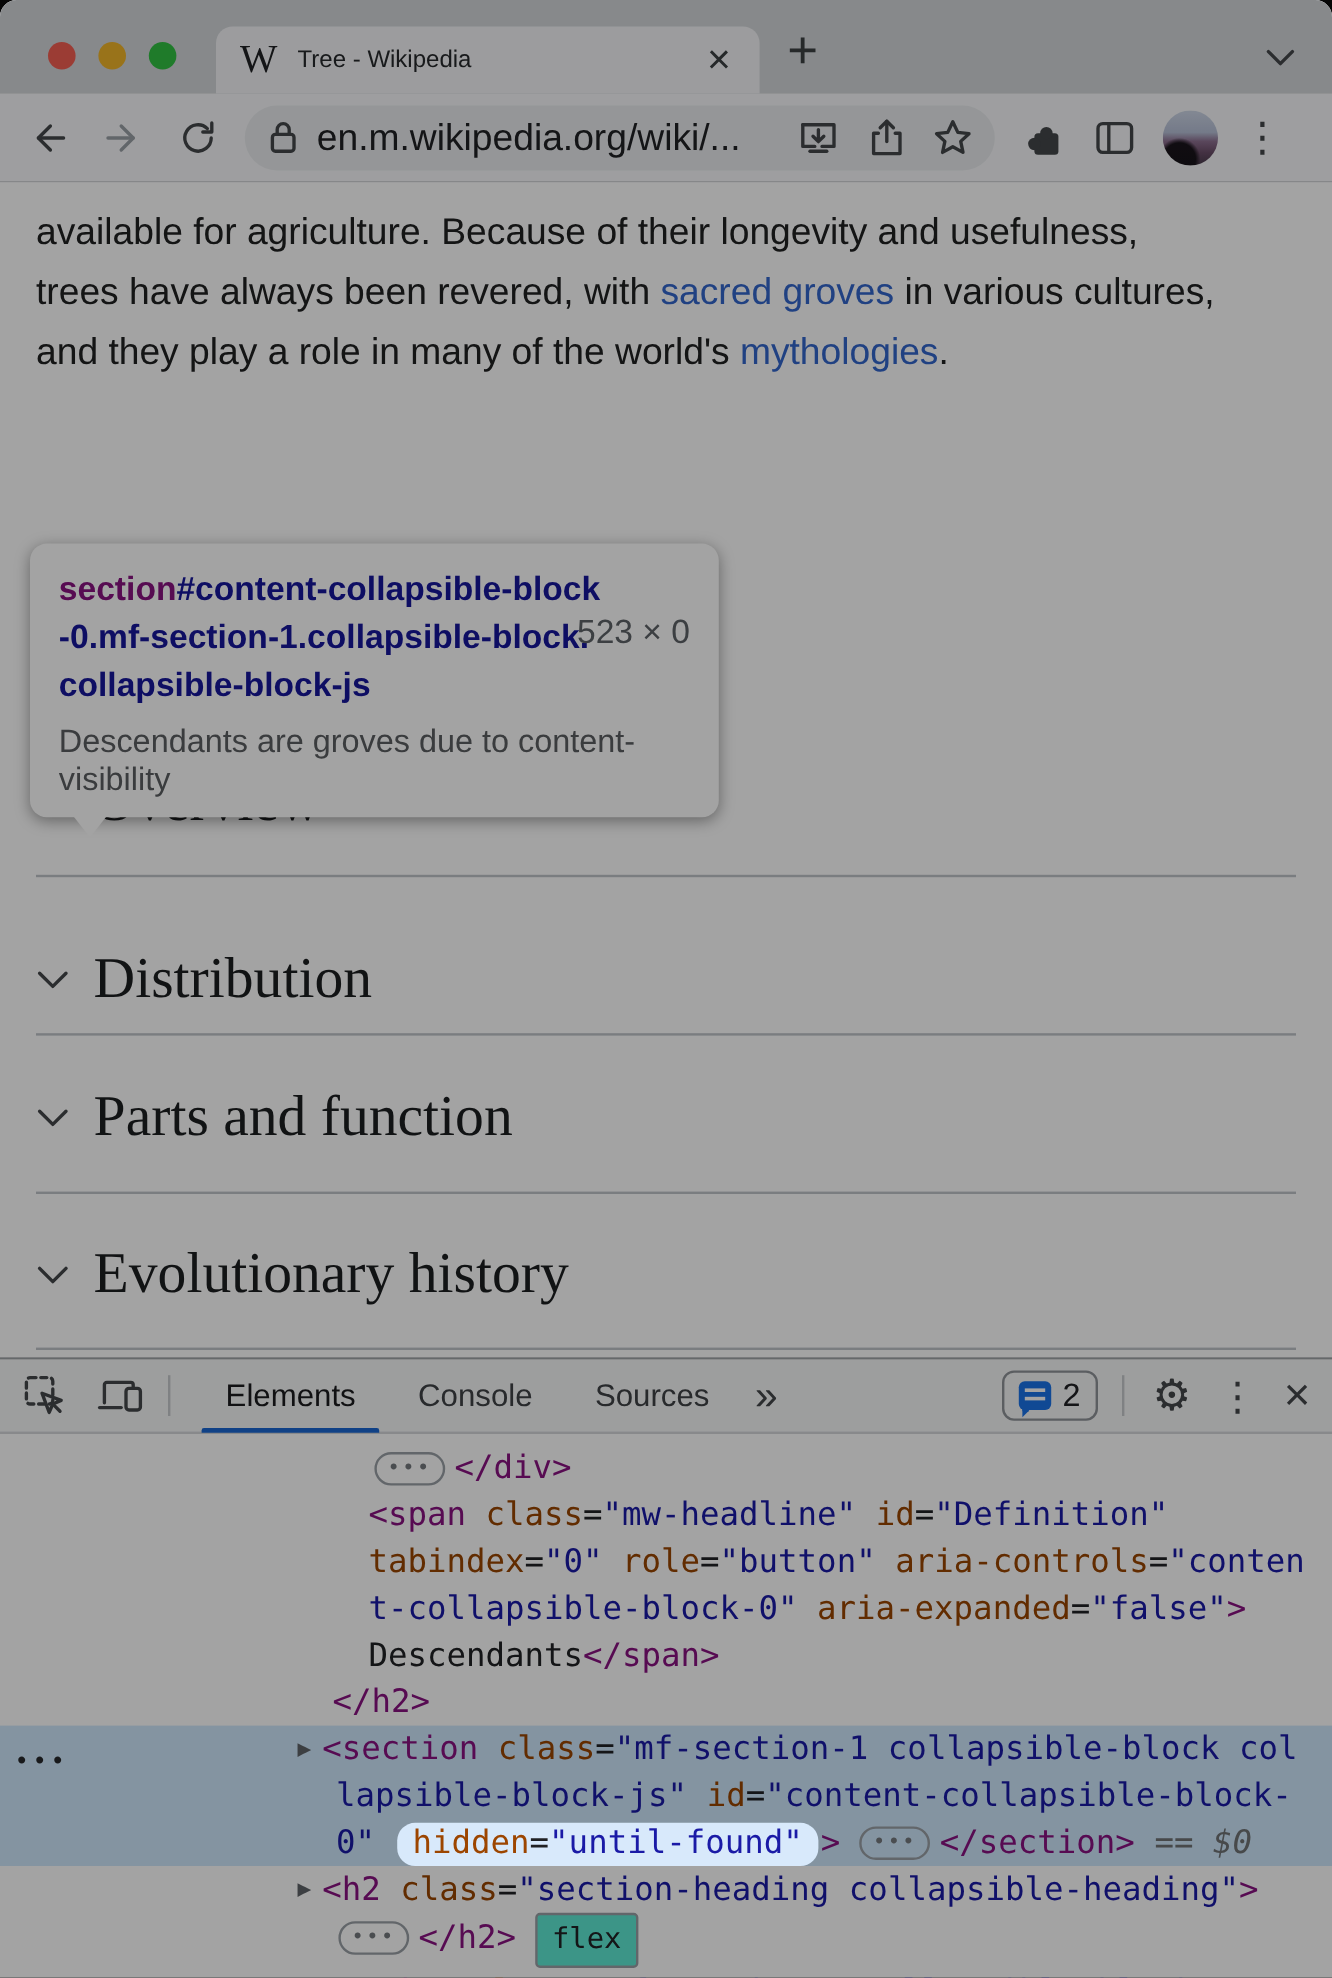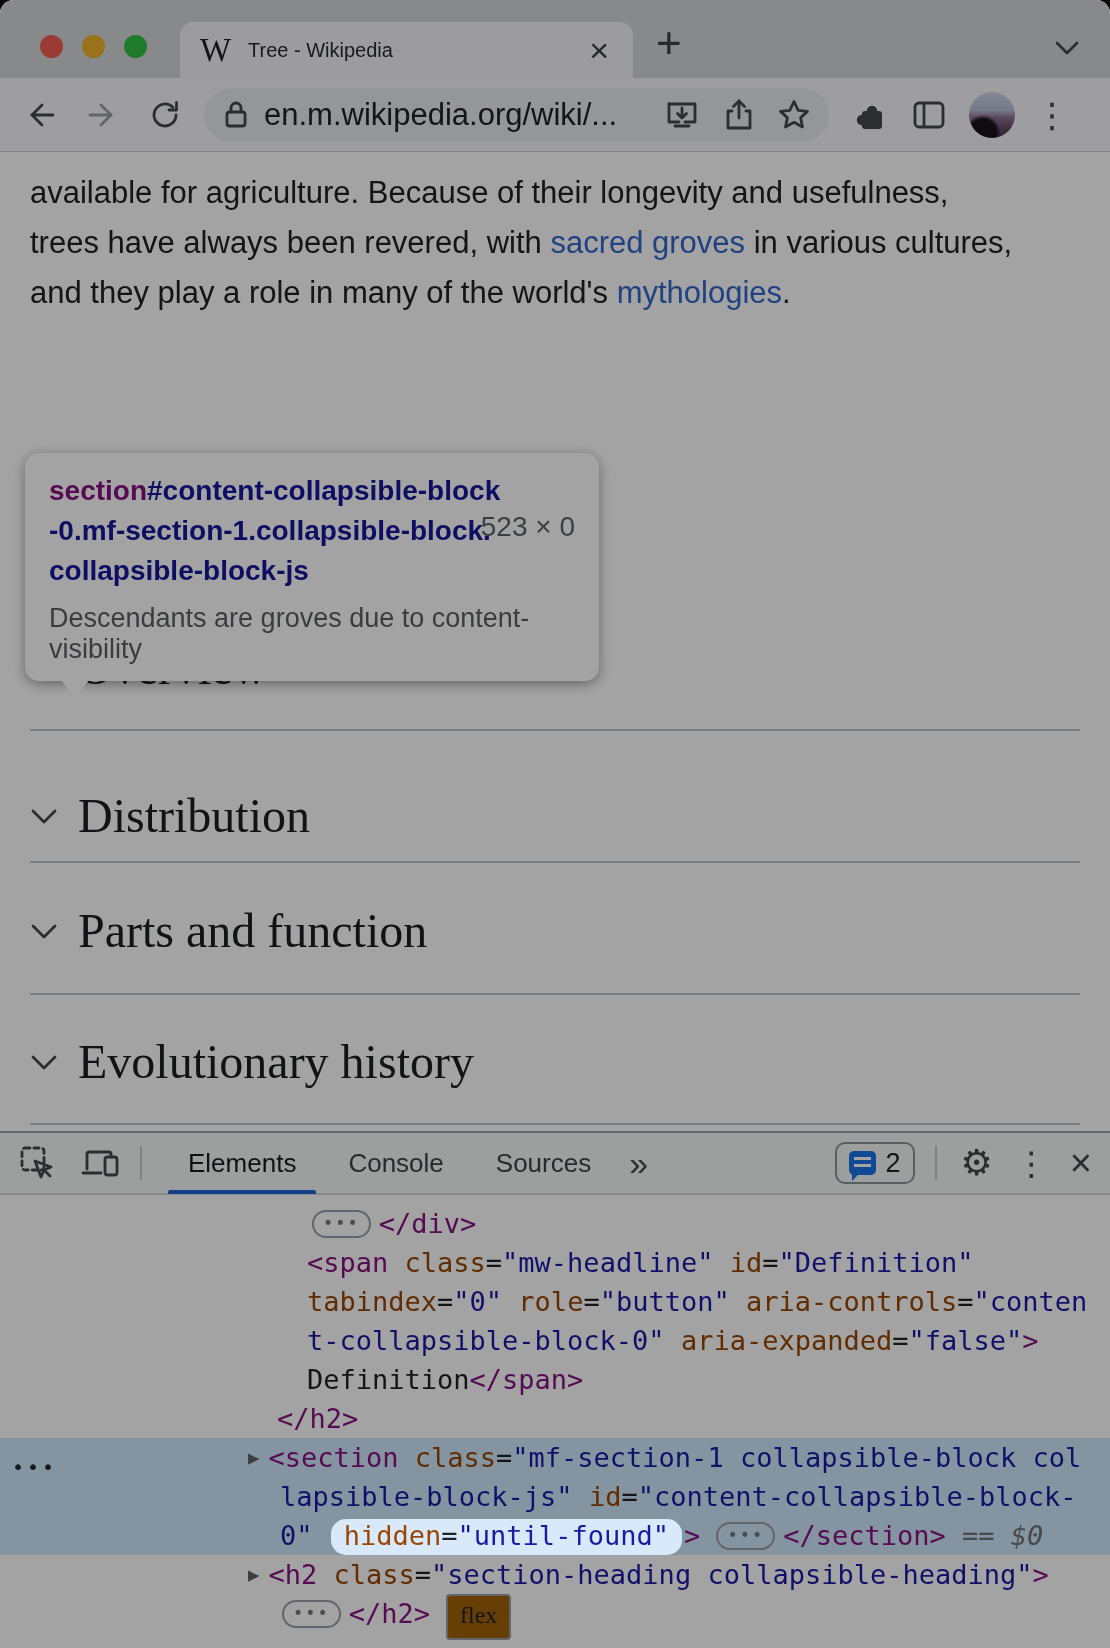--- a/index.html
+++ b/index.html
@@ -95,21 +95,21 @@
   .tok-attr { color:#994500; }
   .tok-val { color:#1a1aa6; }
   .tok-txt { color:#202124; }
   .tok-gray { color:#6f7275; }
   .tok-dollar { color:#6f7275; font-style:italic; }
   .tok-arrow { color:#5f6368; font-size:19px; margin-right:9px; vertical-align:3px; }
   .tok-more { display:inline-block; border:2px solid #9aa0a6; border-radius:14px;
     padding:0 9px 2px; margin:0 8px 0 0; font-size:17px; letter-spacing:2px; color:#75797e;
     line-height:22px; vertical-align:4px; }
   .tok-flexb { display:inline-block; margin-left:16px; border:2px solid #9aa0a6; border-radius:4px;
-    background:#a16207; padding:0 12px 3px; font-size:24px; color:#202124;font-family:Liberation Serif, serif; }
+    background:#5eead4; padding:0 12px 3px; font-size:24px; color:#202124; }
   .tok-pill { position:relative; z-index:60; background:#d8e9fb; border-radius:15px;
     padding:1px 13px 4px; margin:0 2px; }
   .tok-pa { color:#9c4500; }
   .tok-pe { color:#202124; }
   .tok-pv { color:#1a1aa6; }
 
   
   .dim { position:absolute; inset:0; background:rgba(0,0,0,.36); z-index:50; pointer-events:none; }
 
   svg.stroke-ic path, svg.stroke-ic line, svg.stroke-ic circle, svg.stroke-ic rect, svg.stroke-ic polyline
@@ -264,21 +264,21 @@
       <span class="dt-menu">⋮</span>
       <span class="dt-close">×</span>
     </div>
 
     <div class="dt-code">
       <div class="cl first" style="padding-left:312px;"><span class="tok-val">cator mw-ui-icon-flush-left mw-ui-icon-small"</span><span class="tok-tag"> &gt;</span></div>
       <div class="cl" style="padding-left:312px;"><span class="tok-more">•••</span><span class="tok-tag">&lt;/div&gt;</span></div>
       <div class="cl" style="padding-left:307px;"><span class="tok-tag">&lt;span</span><span class="tok-txt"> </span><span class="tok-attr">class</span><span class="tok-txt">=</span><span class="tok-val">"mw-headline"</span><span class="tok-txt"> </span><span class="tok-attr">id</span><span class="tok-txt">=</span><span class="tok-val">"Definition"</span></div>
       <div class="cl" style="padding-left:307px;"><span class="tok-attr">tabindex</span><span class="tok-txt">=</span><span class="tok-val">"0"</span><span class="tok-txt"> </span><span class="tok-attr">role</span><span class="tok-txt">=</span><span class="tok-val">"button"</span><span class="tok-txt"> </span><span class="tok-attr">aria-controls</span><span class="tok-txt">=</span><span class="tok-val">"conten</span></div>
       <div class="cl" style="padding-left:307px;"><span class="tok-val">t-collapsible-block-0"</span><span class="tok-txt"> </span><span class="tok-attr">aria-expanded</span><span class="tok-txt">=</span><span class="tok-val">"false"</span><span class="tok-tag">&gt;</span></div>
-      <div class="cl" style="padding-left:307px;"><span class="tok-txt">Definition</span><span class="tok-tag">&lt;/span&gt;</span></div>
+      <div class="cl" style="padding-left:307px;"><span class="tok-txt">Descendants</span><span class="tok-tag">&lt;/span&gt;</span></div>
       <div class="cl" style="padding-left:277px;"><span class="tok-tag">&lt;/h2&gt;</span></div>
       <div class="sel-block">
         <span class="sel-dots">•••</span>
         <div class="cl" style="padding-left:248px;"><span class="tok-arrow">▶</span><span class="tok-tag">&lt;section</span><span class="tok-txt"> </span><span class="tok-attr">class</span><span class="tok-txt">=</span><span class="tok-val">"mf-section-1 collapsible-block col</span></div>
         <div class="cl" style="padding-left:280px;"><span class="tok-val">lapsible-block-js"</span><span class="tok-txt"> </span><span class="tok-attr">id</span><span class="tok-txt">=</span><span class="tok-val">"content-collapsible-block-</span></div>
         <div class="cl" style="padding-left:280px;"><span class="tok-val">0"</span><span class="tok-txt"> </span><span class="tok-pill"><span class="tok-pa">hidden</span><span class="tok-pe">=</span><span class="tok-pv">"until-found"</span></span><span class="tok-tag">&gt;</span><span class="tok-txt"> </span><span class="tok-more">•••</span><span class="tok-tag">&lt;/section&gt;</span><span class="tok-gray"> == </span><span class="tok-dollar">$0</span></div>
       </div>
       <div class="cl" style="padding-left:248px;"><span class="tok-arrow">▶</span><span class="tok-tag">&lt;h2</span><span class="tok-txt"> </span><span class="tok-attr">class</span><span class="tok-txt">=</span><span class="tok-val">"section-heading collapsible-heading"</span><span class="tok-tag">&gt;</span></div>
       <div class="cl" style="padding-left:282px;"><span class="tok-more">•••</span><span class="tok-tag">&lt;/h2&gt;</span><span class="tok-flexb">flex</span></div>
       <div class="cl" style="padding-left:248px;"><span class="tok-tag">&lt;section</span><span class="tok-txt"> </span><span class="tok-attr">class</span><span class="tok-txt">=</span><span class="tok-val">"mf-section-2 collapsible-block</span></div>

